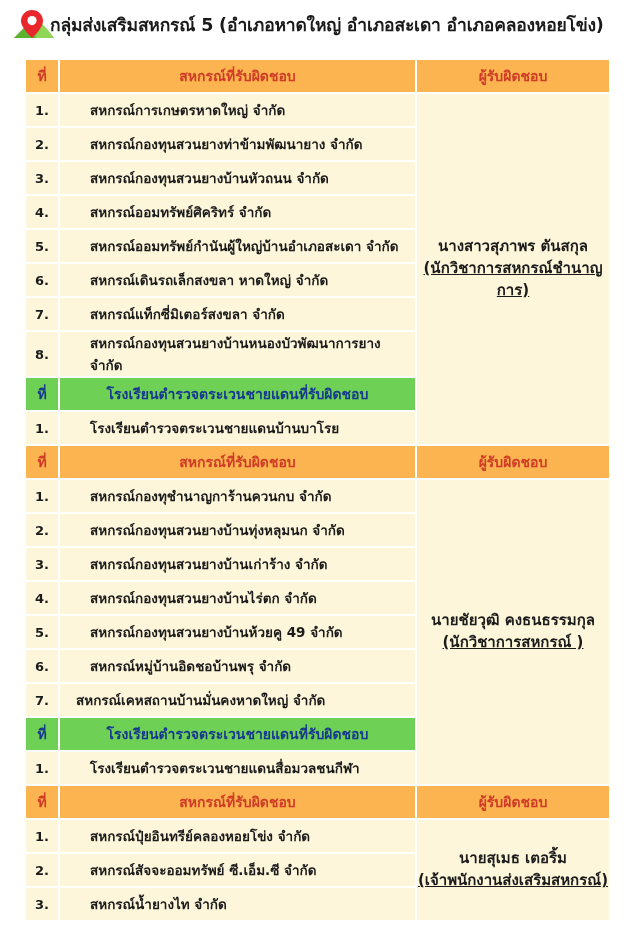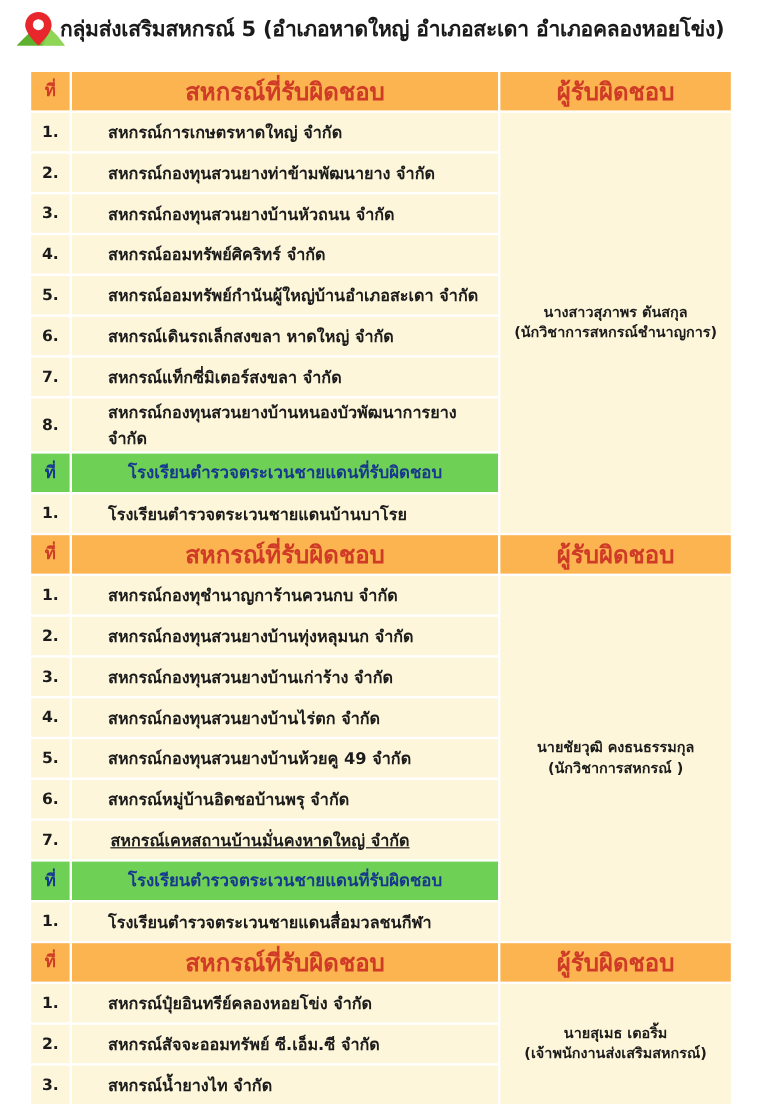--- a/index.html
+++ b/index.html
@@ -70,21 +70,21 @@
 
   .col-no    { width: 32px; }
   .col-name  { width: 355px; }
   .col-owner { width: 192px; }
 
   
   .hdr-cell {
     background: #fbb450;
     color: #cf3b27;
     font-weight: bold;
-    font-size: 20px;
+    font-size: 14px;
     text-align: center;
     height: 32px;
     line-height: 32px;
     white-space: nowrap;
   }
   .hdr-cell.no { font-size: 14px; }
 
   .hdr-green {
     background: #6ed055;
     color: #17388f;
@@ -107,34 +107,33 @@
     text-align: center;
     font-weight: bold;
     font-size: 13px;
   }
   .body-cell.name {
     padding-left: 30px;
     font-weight: bold;
     text-align: left;
   }
   .body-cell.name.indent {
-    padding-left: 32px;
-    text-decoration: underline;
+    padding-left: 16px;
   }
 
   .owner-cell {
     background: #fdf6da;
     text-align: center;
-    font-size: 12px;
+    font-size: 15px;
     font-weight: bold;
     color: #1b1b1b;
     line-height: 1.45;
     padding: 4px 6px;
   }
-  .owner-cell .owner-line2 { display: block; }
+  .owner-cell .owner-line2 { display: block; text-decoration: underline; }
 </style>
 </head>
 <body>
 
 <div class="page">
 
   <div class="page-header">
     <span class="map-pin-icon">
       <svg viewBox="0 0 44 34" xmlns="http://www.w3.org/2000/svg">
         <path d="M2 30 L12 20 L20 26 L30 16 L42 30 Z" fill="#7ac943"></path>

